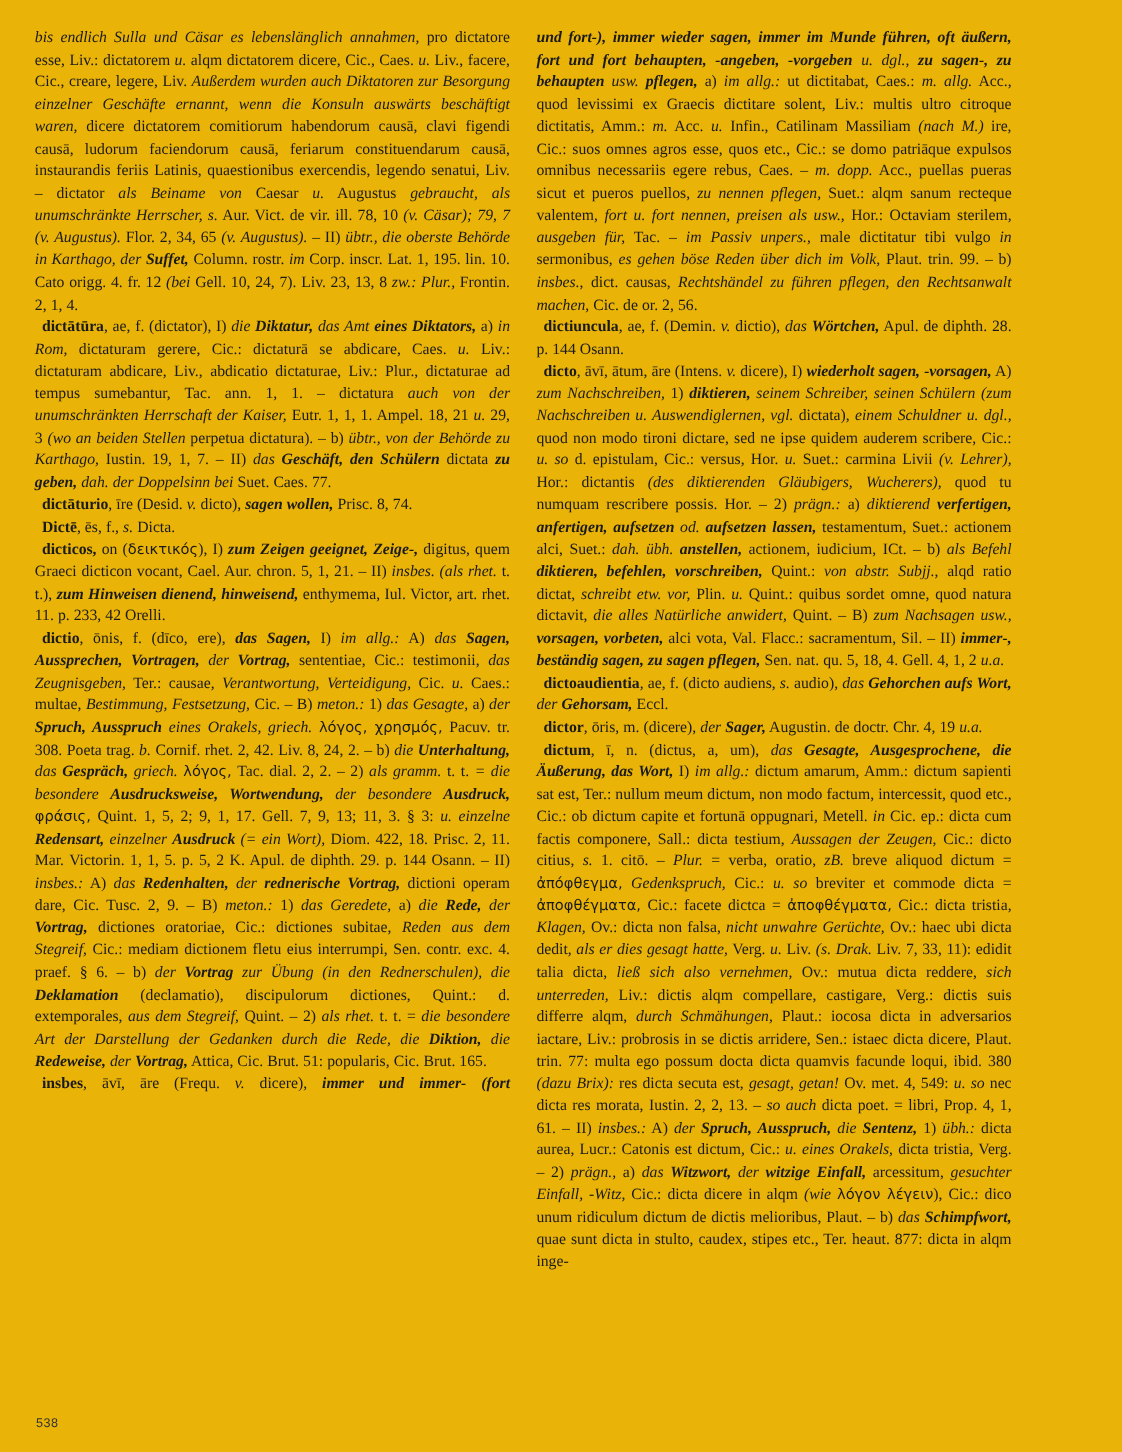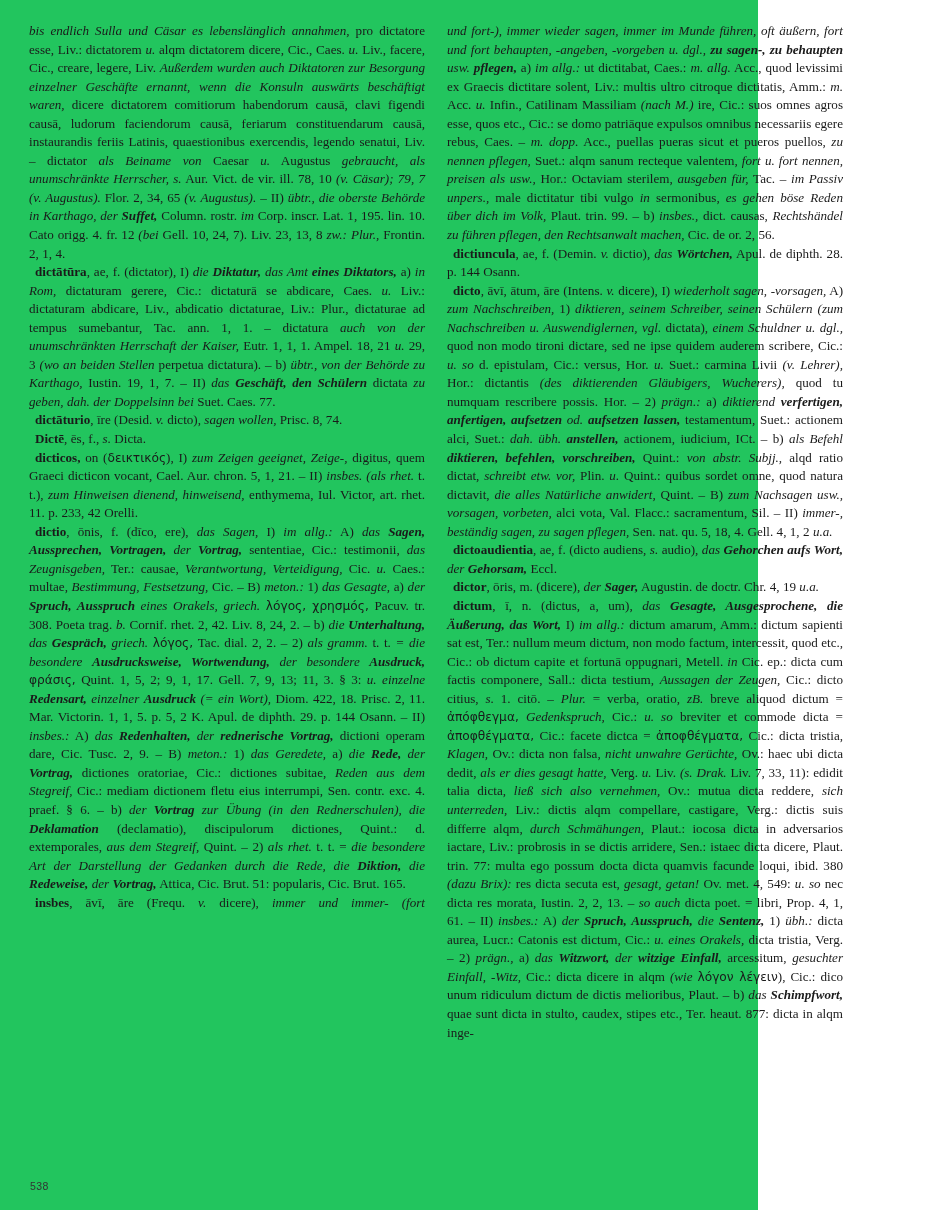--- a/index.html
+++ b/index.html
@@ -12,23 +12,23 @@
     width: 935px;
     height: 1210px;
     position: relative;
     font-family: "Liberation Serif", "DejaVu Serif", serif;
     color: #1a1a1a;
     overflow: hidden;
   }
   #page {
     position: absolute;
     left: 0; top: 0;
-    width: 758px;
+    width: 935px;
     height: 1210px;
-    background: #22c55e;
+    background: #eab308;
   }
   #columns {
     position: absolute;
     left: 29px;
     top: 22px;
     width: 877px;
     height: 1140px;
     display: flex;
     flex-direction: row;
     gap: 22px;
@@ -64,21 +64,21 @@
     display: inline-block;
     width: 100%;
   }
   .hw {
     font-weight: bold;
   }
   .de {
     font-style: italic;
   }
   .deb {
-    font-weight: normal;
+    font-weight: bold;
     font-style: italic;
   }
   .gr {
     font-family: "DejaVu Sans", "Liberation Sans", sans-serif;
     font-size: 12.2px;
     font-style: normal;
   }
   #page-number {
     position: absolute;
     left: 30px;

